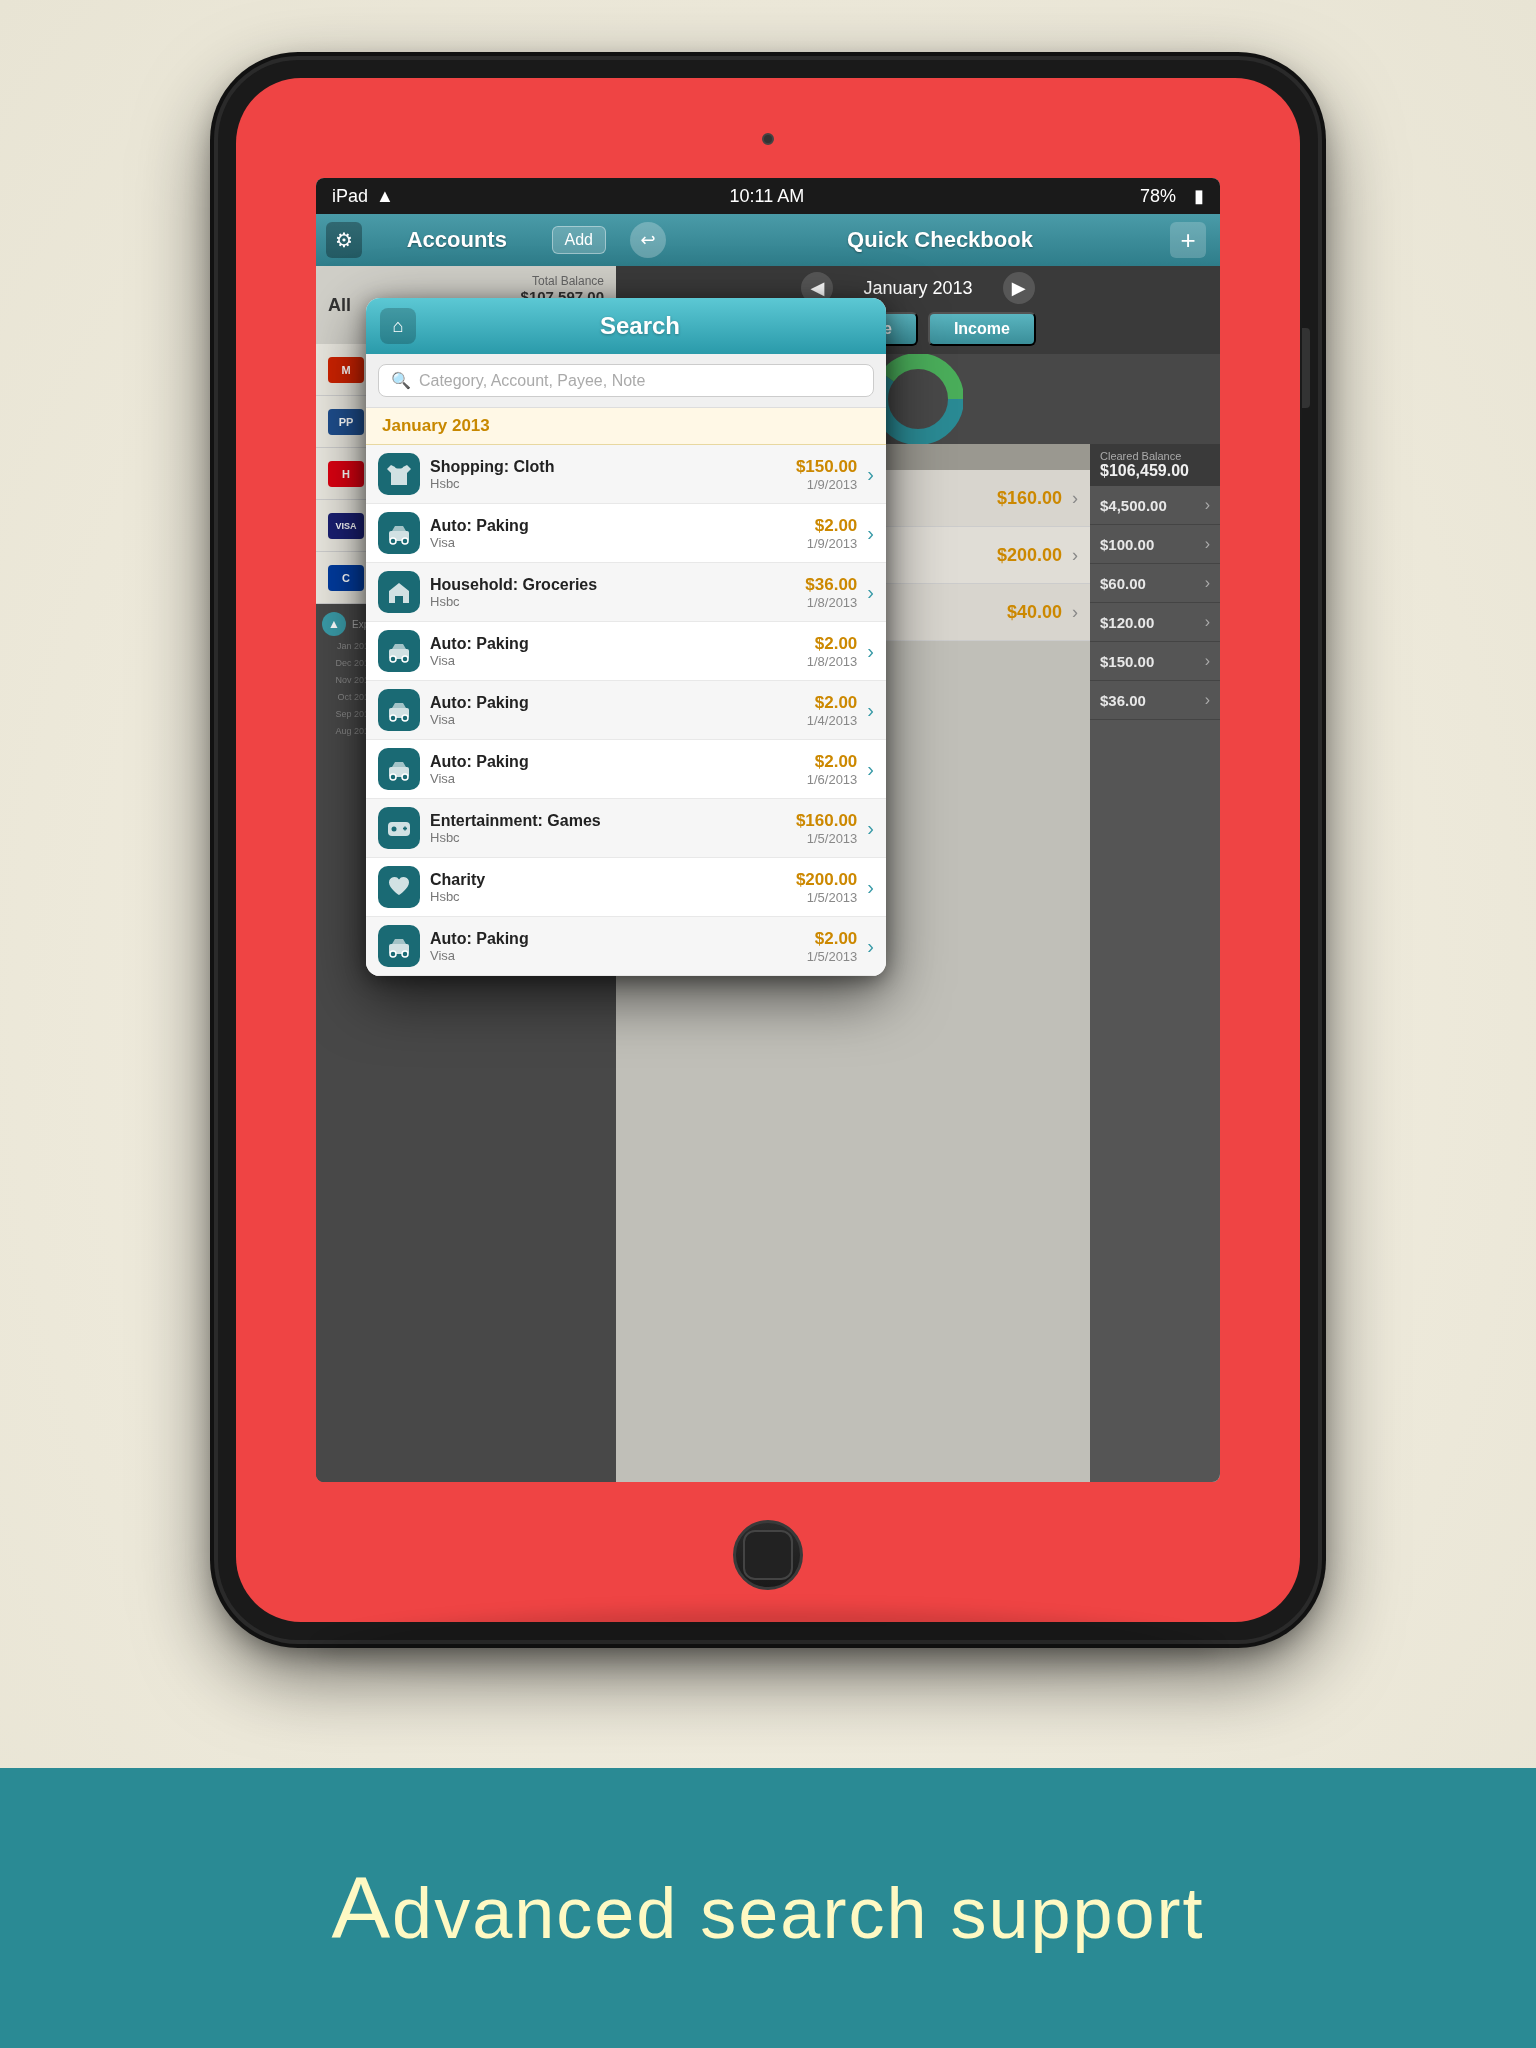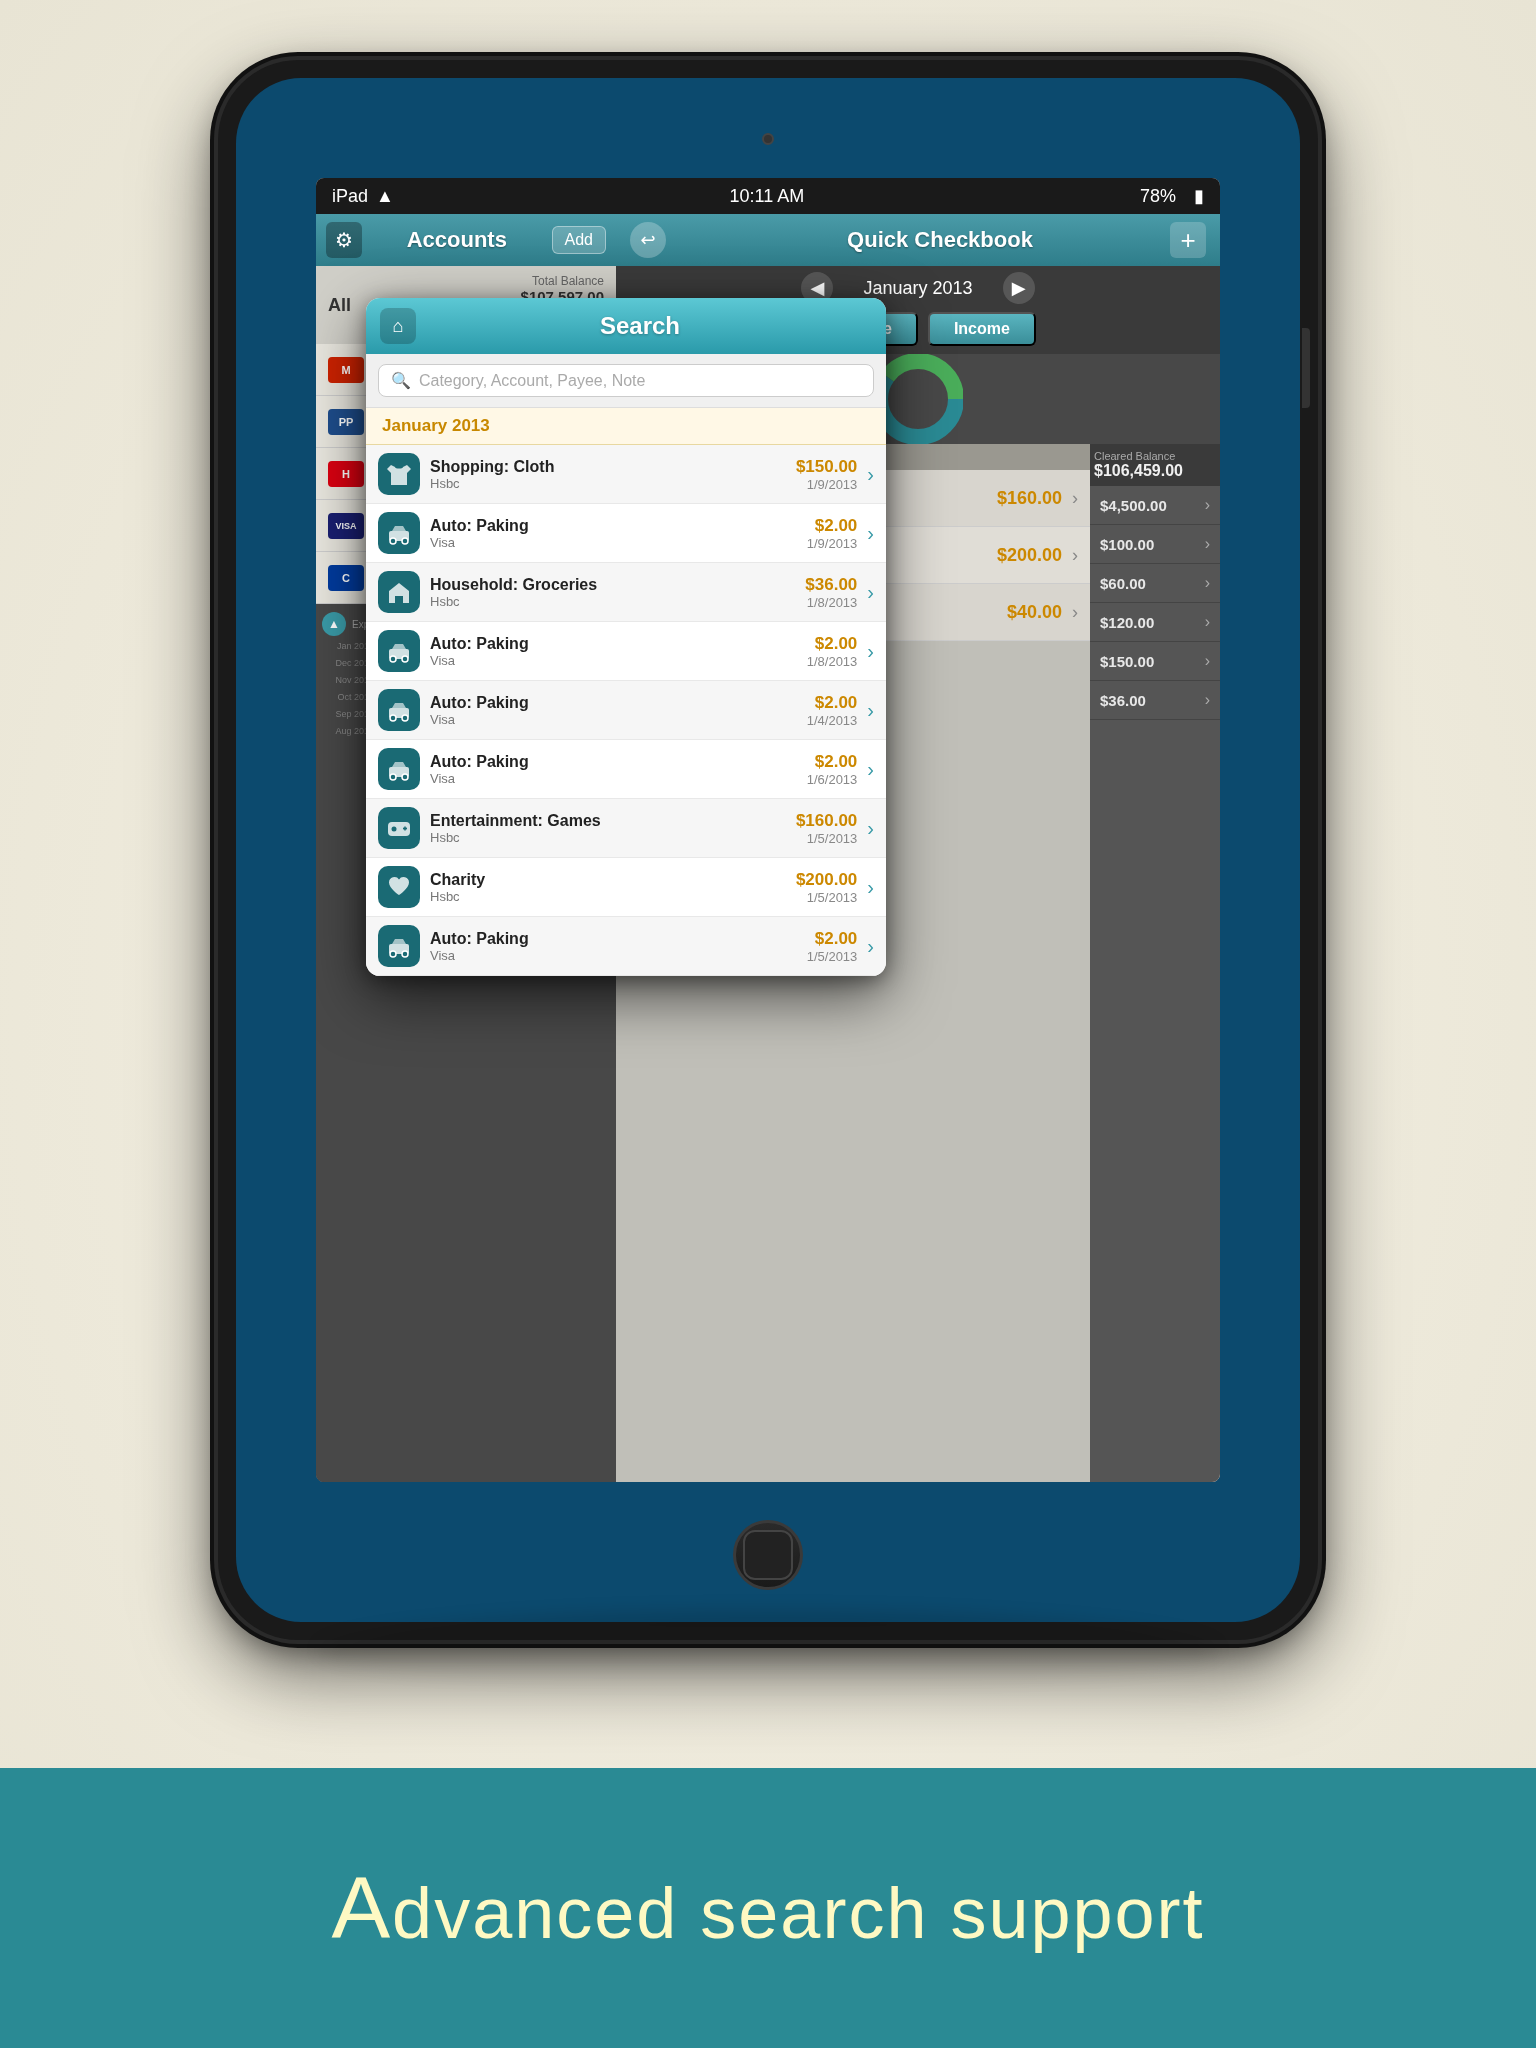--- a/index.html
+++ b/index.html
@@ -60,21 +60,21 @@
         0 10px 30px rgba(0,0,0,0.4);
     }
 
     
     .ipad-inner {
       position: absolute;
       top: 18px;
       left: 18px;
       right: 18px;
       bottom: 18px;
-      background: #0c4a6e;
+      background: #ef4444;
       border-radius: 65px;
     }
 
     
     .ipad-screen {
       position: absolute;
       top: 100px;
       left: 80px;
       right: 80px;
       bottom: 140px;
@@ -353,21 +353,21 @@
     .tx-chevron { color: #888; font-size: 18px; }
 
     
     .balance-column {
       width: 130px;
       background: #555;
       display: flex;
       flex-direction: column;
     }
     .balance-col-header {
-      padding: 6px 4px;
+      padding: 6px 10px;
       background: #3a3a3a;
     }
     .balance-col-label { font-size: 11px; color: #aaa; }
     .balance-col-value { font-size: 16px; font-weight: 700; color: #f0f0f0; }
 
     .balance-col-item {
       padding: 10px 10px;
       border-bottom: 1px solid #444;
       display: flex;
       align-items: center;

